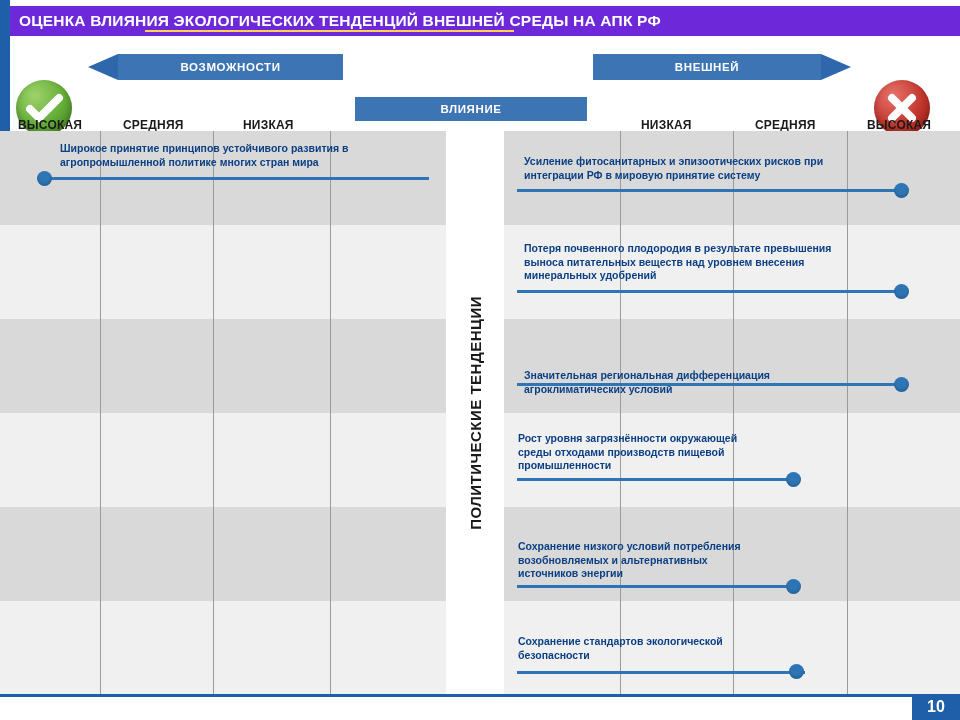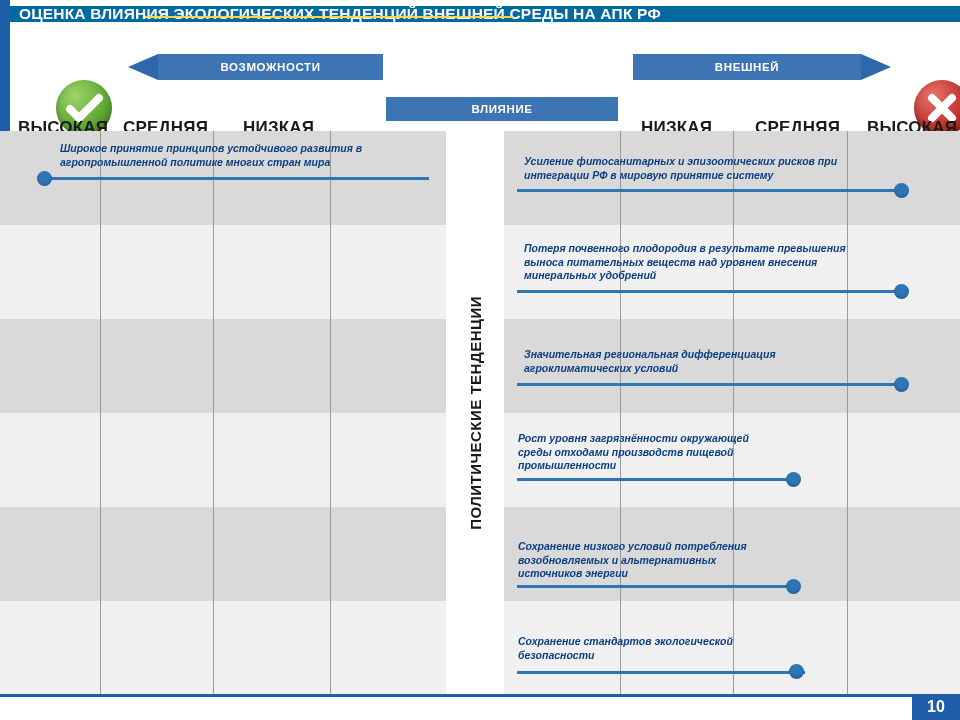--- a/index.html
+++ b/index.html
@@ -20,22 +20,22 @@
     position: absolute;
     left: 0; top: 0;
     width: 10px; height: 720px;
     background: #1f5fa9;
   }
 
   
   .title-bar {
     position: absolute;
     left: 10px; top: 6px;
-    width: 950px; height: 16px;
-    background: #0369a1;
+    width: 950px; height: 30px;
+    background: #6d28d9;
     display: flex;
     align-items: center;
   }
   .title-text {
     color: #ffffff;
     font-size: 15.5px;
     font-weight: bold;
     letter-spacing: .2px;
     padding-left: 9px;
     white-space: nowrap;
@@ -46,21 +46,21 @@
     bottom: 4px;
     width: 369px;
     height: 2px;
     background: #ffd34d;
   }
 
   
   .header-band {
     position: absolute;
     left: 0; top: 42px;
-    width: 836px; height: 52px; margin-left: 40px;
+    width: 836px; height: 52px;
   }
 
   .arrow-left, .arrow-right {
     position: absolute;
     height: 26px;
     top: 12px;
   }
   .arrow-left { left: 88px; width: 255px; }
   .arrow-right { left: 593px; width: 258px; }
 
@@ -93,21 +93,21 @@
   .arrow-label {
     color: #ffffff;
     font-size: 11.5px;
     font-weight: bold;
     letter-spacing: .6px;
     white-space: nowrap;
   }
 
   .center-box {
     position: absolute;
-    left: 346px; top: 55px;
+    left: 355px; top: 55px;
     width: 232px; height: 24px;
     background: #3c74b4;
     display: flex;
     align-items: center;
     justify-content: center;
   }
   .center-box .arrow-label { font-size: 11.5px; }
 
   
   .circle-icon {
@@ -125,21 +125,21 @@
     left: 874px;
     background: radial-gradient(circle at 34% 28%, #e8736a 0%, #c0352c 55%, #8c1a15 100%);
     box-shadow: inset 0 -3px 6px rgba(0,0,0,.25);
   }
   .circle-icon svg { position: absolute; left: 0; top: 0; }
 
   
   .scale-label {
     position: absolute;
     top: 118px;
-    font-size: 17px;
+    font-size: 12px;
     font-weight: bold;
     color: #1a1a1a;
     letter-spacing: .2px;
     white-space: nowrap;
   }
 
   
   .grid {
     position: absolute;
     left: 0; top: 131px;
@@ -193,21 +193,20 @@
     left: 0;
     width: 960px;
   }
   .row-text {
     position: absolute;
     font-size: 10.5px;
     line-height: 13.5px;
     color: #0b3f84;
     font-weight: bold;
     white-space: pre-line;
-    font-style: italic;
   }
   .bar {
     position: absolute;
     height: 2.5px;
     background: #2e75b6;
   }
   .dot {
     position: absolute;
     width: 15px; height: 15px;
     border-radius: 50%;
@@ -330,21 +329,21 @@
 
 <div class="row">
   <div class="row-text" style="left:524px; top:242px; width:380px;">Потеря почвенного плодородия в результате превышения
 выноса питательных веществ над уровнем внесения
 минеральных удобрений</div>
   <div class="bar" style="left:517px; top:290px; width:385px;"></div>
   <div class="dot" style="left:894px; top:284px;"></div>
 </div>
 
 <div class="row">
-  <div class="row-text" style="left:524px; top:348px; width:380px;">Значительная региональная дифференциация
+  <div class="row-text" style="left:524px; top:369px; width:380px;">Значительная региональная дифференциация
 агроклиматических условий</div>
   <div class="bar" style="left:517px; top:383px; width:385px;"></div>
   <div class="dot" style="left:894px; top:377px;"></div>
 </div>
 
 <div class="row">
   <div class="row-text" style="left:518px; top:432px; width:300px;">Рост уровня загрязнённости окружающей
 среды отходами производств пищевой
 промышленности</div>
   <div class="bar" style="left:517px; top:478px; width:278px;"></div>

